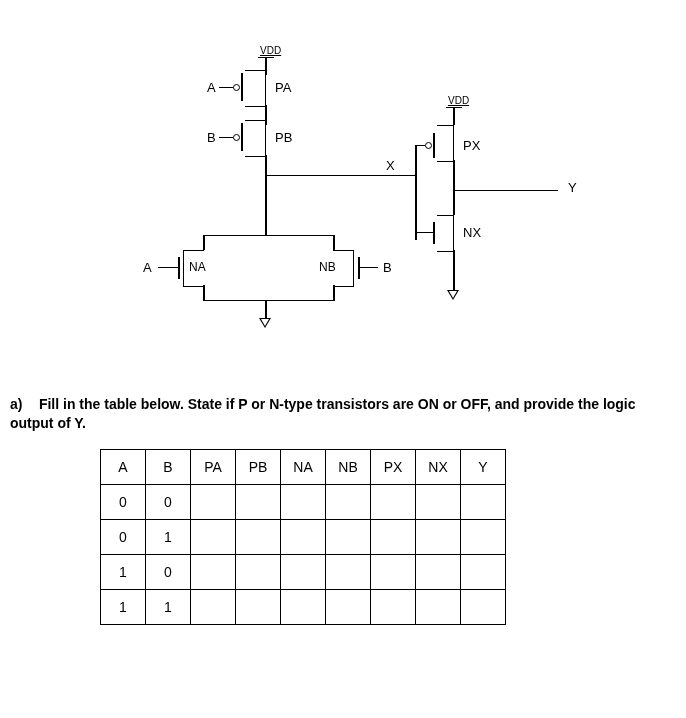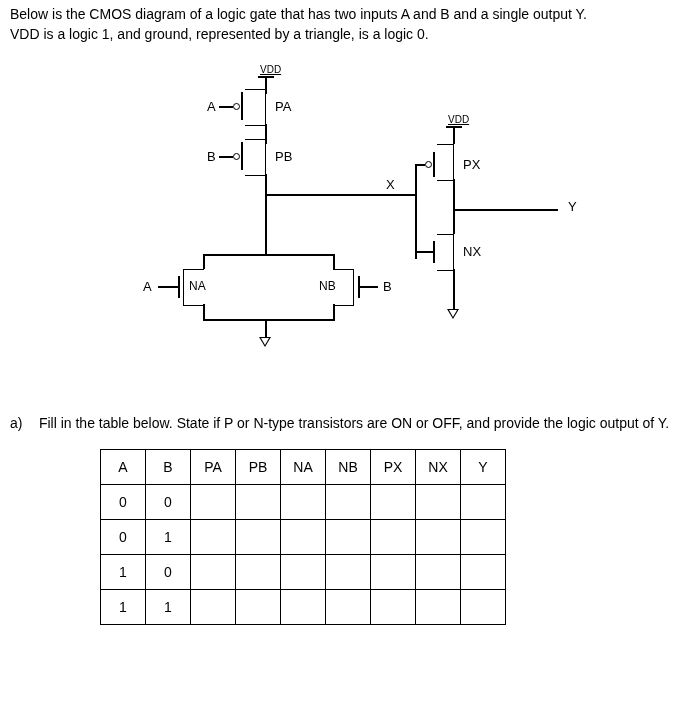--- a/index.html
+++ b/index.html
@@ -40,20 +40,21 @@
     }
     td {
       border: 1.5px solid #000;
       width: 42px;
       height: 32px;
       text-align: center;
       font-size: 14px;
     }
     .question {
       line-height: 1.4;
+      font-weight: bold;
     }
     .q-letter {
       display: inline-block;
       width: 25px;
     }
     .gnd-triangle {
       position: absolute;
       width: 0; height: 0;
       border-left: 6px solid transparent;
       border-right: 6px solid transparent;
@@ -78,22 +79,21 @@
     .vdd-bar {
       position: absolute;
       height: 1.5px;
       background: #000;
     }
   </style>
 </head>
 <body>
 
 <div class="intro">
-  <span>Below is the CMOS diagram of a logic gate that has two inputs A and B and a single output Y.</span><br>
-  <span>VDD is a logic 1, and ground, represented by a triangle, is a logic 0.</span>
+  <br>
 </div>
 
 <div class="diagram-container">
 
   <div class="label" style="left:167px;top:0px;font-size:10px;text-decoration:underline">VDD</div>
   <div class="vdd-bar" style="left:165px;top:12px;width:16px"></div>
   <div class="wire vwire" style="left:172px;top:12px;height:18px"></div>
 
   <div class="label" style="left:114px;top:35px">A</div>
   <div class="wire hwire" style="left:126px;top:42px;width:14px"></div>

